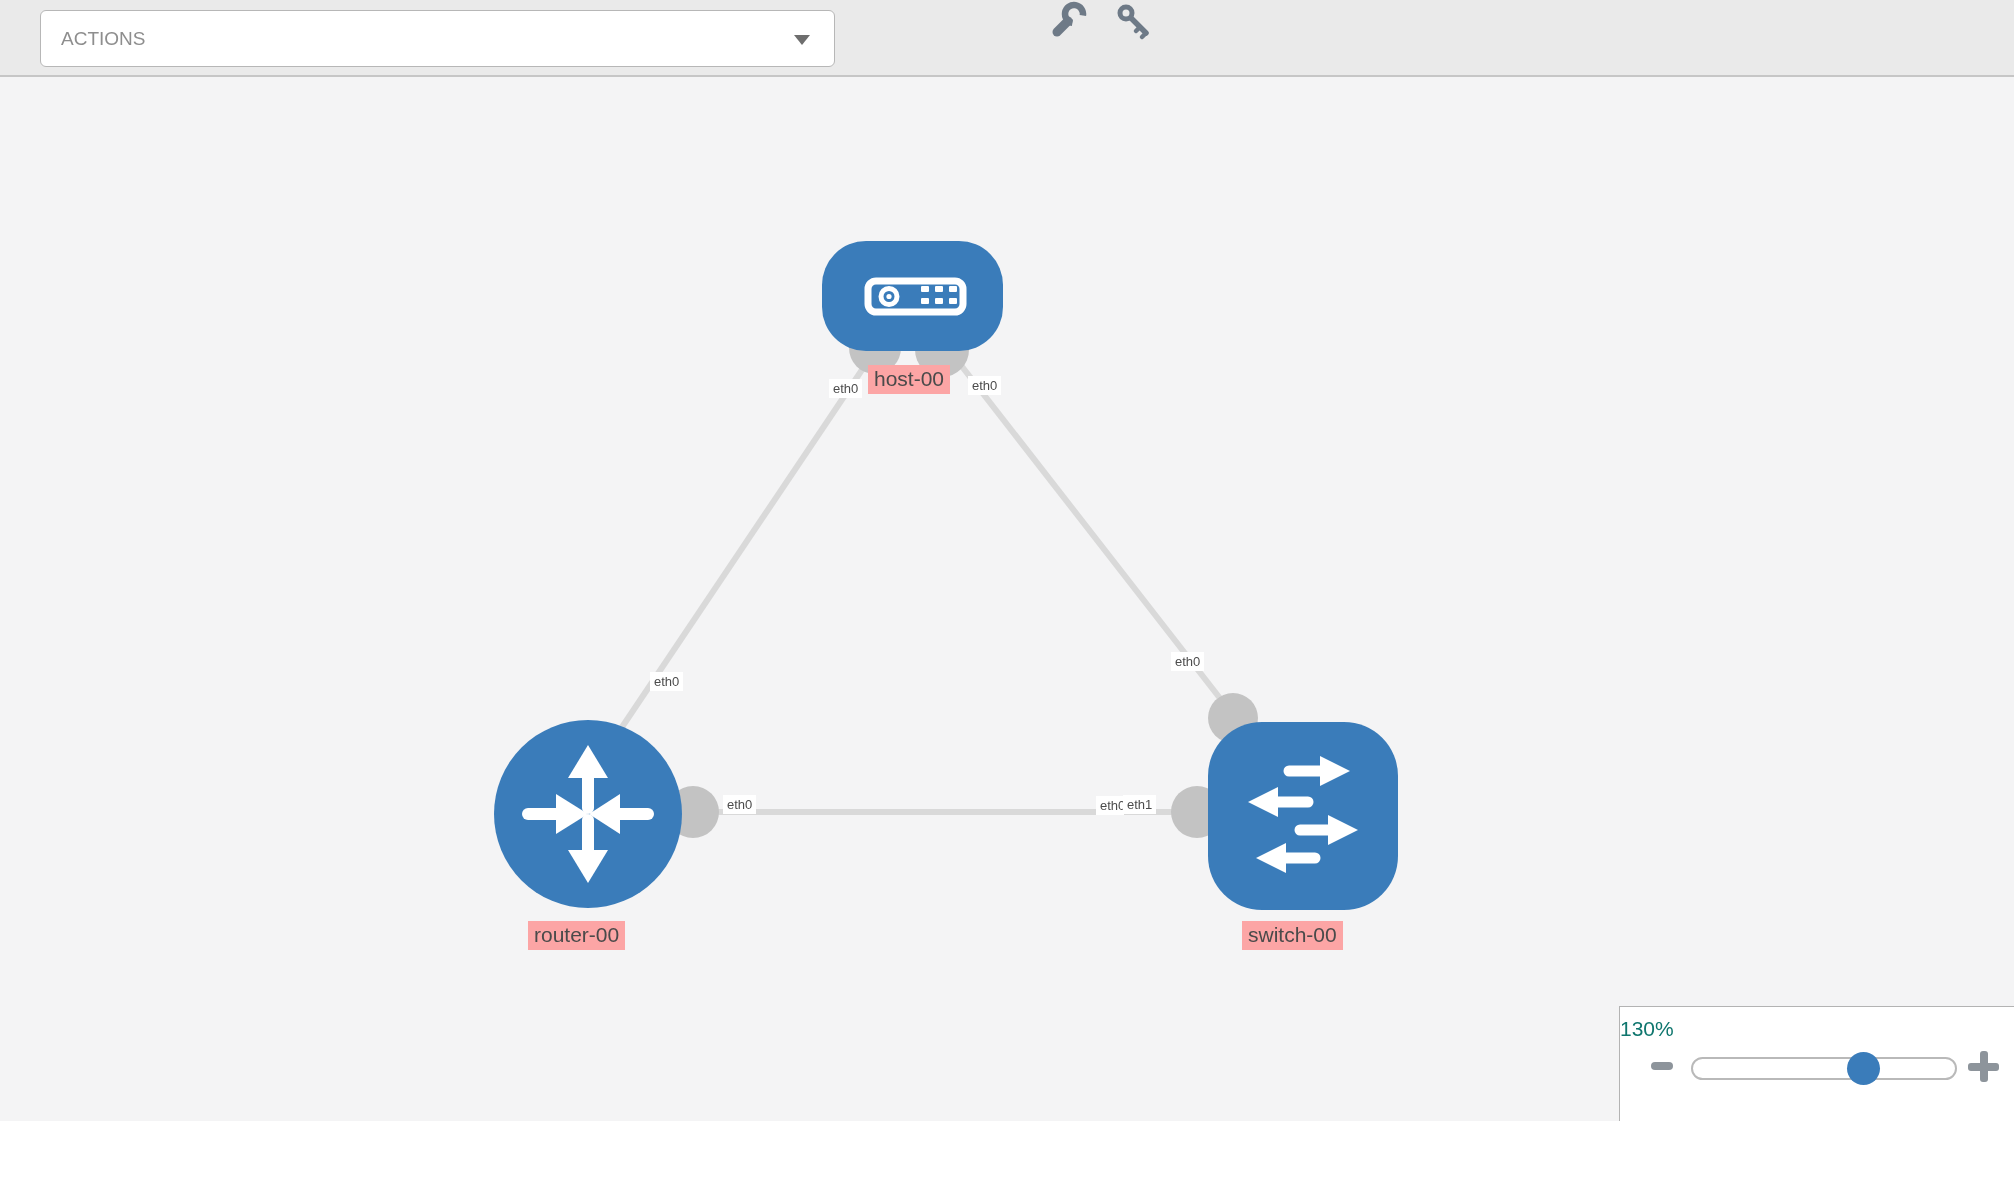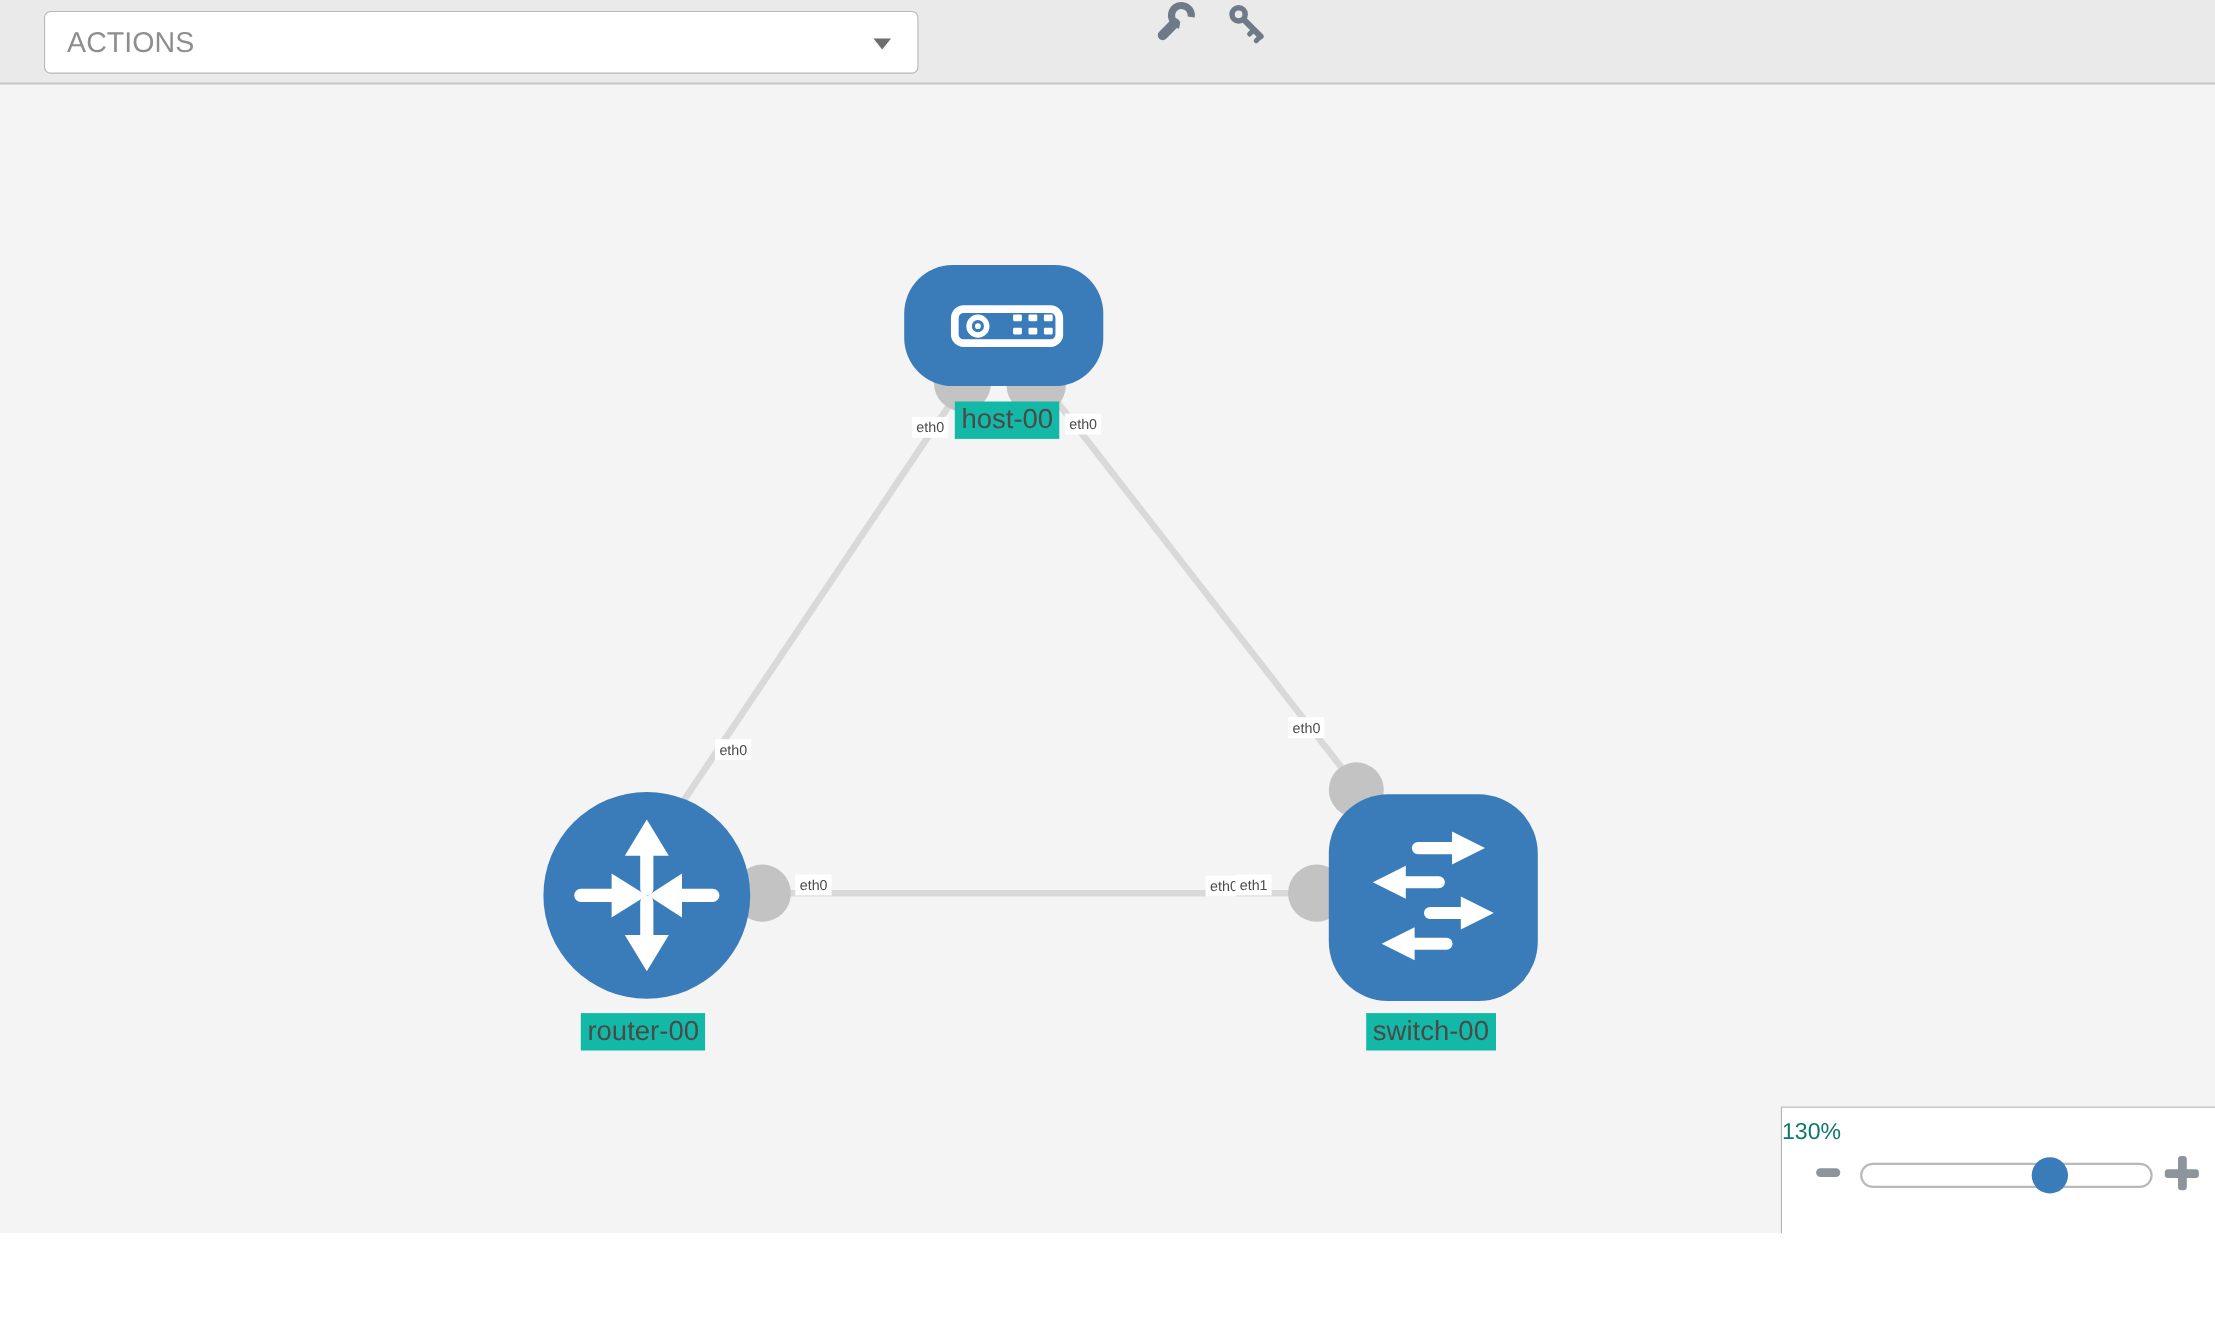--- a/index.html
+++ b/index.html
@@ -9,31 +9,31 @@
 
   
   .header { position: relative; height: 76px; background: #fff; border-bottom: 1px solid #d9d9d9; }
   .header-title { position: absolute; left: 40px; top: 22px; font-size: 26px; font-weight: bold; color: #5b5b5b; letter-spacing: 0.2px; }
   .close-btn { position: absolute; right: 34px; top: 18px; width: 35px; height: 35px; border-radius: 50%; background: #c7c7c7; cursor: pointer; }
   .close-btn svg { position: absolute; left: 0; top: 0; }
 
   
   .toolbar { position: relative; height: 77px; background: #eaeaea; border-bottom: 2px solid #c6c6c6; }
   .dd { position: absolute; top: 10px; height: 57px; background: #fff; border: 1px solid #b7b7b7; border-radius: 6px; display: flex; align-items: center; cursor: pointer; }
-  .dd-label { margin-left: 20px; font-size: 26px; color: #8e8e8e; }
+  .dd-label { margin-left: 20px; font-size: 19px; color: #8e8e8e; }
   .dd-caret { position: absolute; right: 24px; top: 24px; width: 0; height: 0; border-left: 8px solid transparent; border-right: 8px solid transparent; border-top: 10px solid #6e6e6e; }
   .dd-actions { left: 40px; width: 795px; }
   .dd-search { left: 1183px; width: 792px; }
   .tool-icon-btn { position: absolute; top: 94px; width: 44px; height: 44px; cursor: pointer; }
 
   
   .canvas { position: relative; height: 1044px; background: #f4f4f5; overflow: hidden; }
   .topo-svg { position: absolute; left: 0; top: 0; }
 
-  .node-label { position: absolute; background: #14b8a6; color: #4a4a4a; font-size: 25px; padding: 2px 6px 3px 6px; white-space: nowrap; text-align: center; }
+  .node-label { position: absolute; background: #fca5a5; color: #4a4a4a; font-size: 21px; padding: 2px 6px 3px 6px; white-space: nowrap; text-align: center; }
   .if-label { position: absolute; background: #fff; color: #4c4c4c; font-size: 13px; padding: 2px 4px; white-space: nowrap; }
   .if-label-clip { overflow: hidden; width: 28px; padding-right: 0; }
 
   
   .zoom-panel { position: absolute; left: 1619px; top: 929px; width: 400px; height: 130px; background: #fff; border: 1px solid #b3b3b3; }
   .zoom-level { position: absolute; left: 0; top: 10px; width: 394px; font-size: 21px; color: #0f766e; }
   .zoom-minus { position: absolute; left: 31px; top: 55px; width: 22px; height: 8px; border-radius: 4px; background: #8d949b; cursor: pointer; }
   .zoom-track { position: absolute; left: 71px; top: 50px; width: 266px; height: 23px; background: #fff; border: 2px solid #b9b9b9; border-radius: 12px; cursor: pointer; }
   .zoom-knob { position: absolute; left: 227px; top: 45px; width: 33px; height: 33px; border-radius: 50%; background: #3a7cba; cursor: grab; }
   .zoom-plus { position: absolute; left: 348px; top: 44px; width: 31px; height: 31px; cursor: pointer; }

